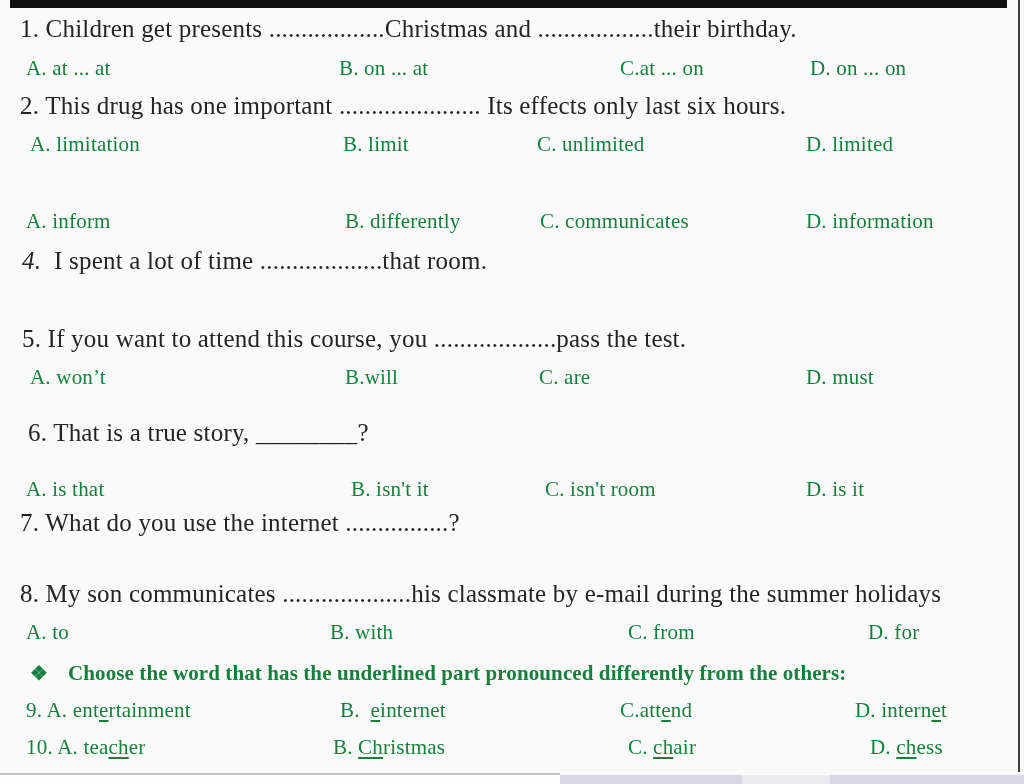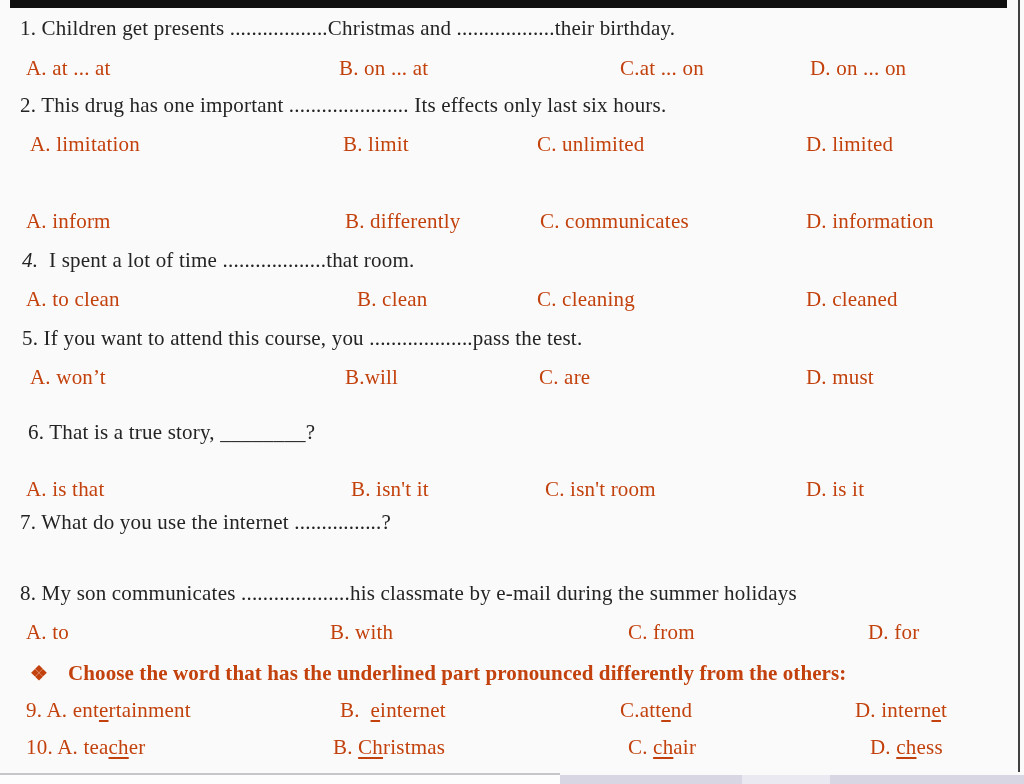--- a/index.html
+++ b/index.html
@@ -3,27 +3,27 @@
 <meta charset="utf-8">
 <style>
   html,body{margin:0;padding:0;}
   body{width:1024px;height:784px;overflow:hidden;background:#ffffff;
        font-family:"Liberation Serif","DejaVu Serif",serif;}
   .stage{position:relative;width:1024px;height:784px;background:#fbfafa;}
   .doc{position:absolute;inset:0;filter:blur(0.3px);}
   .top-bar{position:absolute;top:0;left:10px;width:997px;height:8px;background:#101010;}
   .right-line{position:absolute;top:0;left:1018px;width:2px;height:772px;background:#3f3f3f;}
 
-  .line{position:absolute;white-space:pre;font-size:21px;line-height:27px;color:#242424;
+  .line{position:absolute;white-space:pre;font-size:25px;line-height:27px;color:#242424;
         letter-spacing:.2px;}
   .qnum{display:inline;}
   .num-italic{font-style:italic;}
 
   .orow{position:absolute;left:0;width:859px;height:30px;font-size:21px;line-height:27px;
-        color:#c2410c;white-space:pre;letter-spacing:.2px;}
+        color:#15803d;white-space:pre;letter-spacing:.2px;}
   .orow .o{position:absolute;top:0;}
 
   .ul{text-decoration:underline;text-decoration-thickness:2px;text-underline-offset:3px;}
 
   .hdr-bullet{position:absolute;left:30px;top:0;font-weight:bold;font-size:20px;}
   .hdr-text{position:absolute;left:68px;top:0;font-weight:bold;font-size:21px;letter-spacing:.1px;}
 
   
   .l1{top:15px;left:20px}   .r1{top:55px}
   .l3{top:92px;left:20px}   .r2{top:131px}
@@ -83,26 +83,20 @@
     </div>
 
     <div class="orow r3">
       <span class="o o1">A. inform</span>
       <span class="o o2">B. differently</span>
       <span class="o o3">C. communicates</span>
       <span class="o o4">D. information</span>
     </div>
 
     <div class="line l7"><span class="qnum num-italic">4.</span><span>  I spent a lot of time ...................that room.</span></div>
-    <div class="orow r4">
-      <span class="o o1">A. to clean</span>
-      <span class="o o2">B. clean</span>
-      <span class="o o3">C. cleaning</span>
-      <span class="o o4">D. cleaned</span>
-    </div>
 
     <div class="line l9"><span class="qnum">5.</span><span> If you want to attend this course, you ...................pass the test.</span></div>
     <div class="orow r5">
       <span class="o o1">A. won’t</span>
       <span class="o o2">B.will</span>
       <span class="o o3">C. are</span>
       <span class="o o4">D. must</span>
     </div>
 
     <div class="line l11"><span class="qnum">6.</span><span> That is a true story, ________?</span></div>

